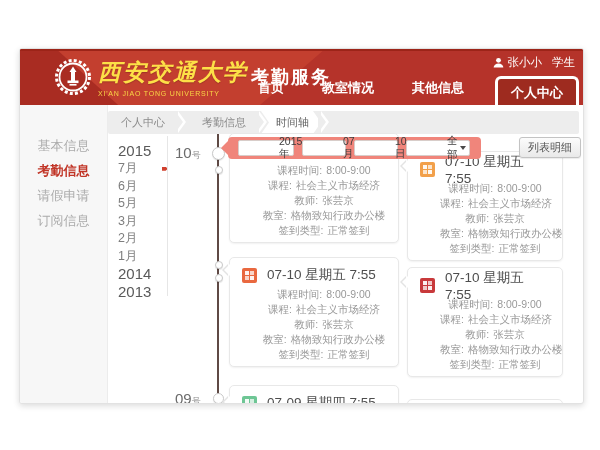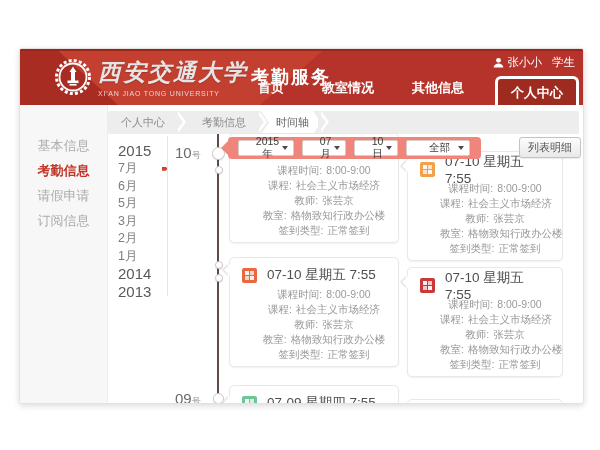--- a/index.html
+++ b/index.html
@@ -12,21 +12,21 @@
     box-shadow:0 2px 6px rgba(0,0,0,.14); overflow:hidden; }
 
   
   .hdr { position:absolute; left:0; top:0; width:565px; height:56px; background:#b5332a; overflow:hidden; }
   .hdr-topstrip { position:absolute; left:0; top:0; width:100%; height:2px; background:#9c2418; }
   .hdr-band-light { position:absolute; inset:0; background:#c33f2f;
     clip-path:polygon(36px 0, 305px 0, 240px 56px, 98px 56px); }
   .hdr-band-dark { position:absolute; inset:0; background:#a92c22;
     clip-path:polygon(0 0, 36px 0, 98px 56px, 0 56px); }
   .logo { position:absolute; left:34px; top:9px; width:38px; height:38px; }
-  .uni { position:absolute; left:78px; top:8px; color:#e5e5e5; }
+  .uni { position:absolute; left:78px; top:8px; color:#fde047; }
   .uni-cn { font-size:23px; font-weight:bold; font-style:italic; letter-spacing:2px;
     font-family:"DejaVu Serif","Liberation Serif",serif; text-shadow:0 1px 1px rgba(0,0,0,.18); }
   .uni-en { font-size:7px; letter-spacing:.8px; opacity:.92; margin-top:2px; }
   .svc { position:absolute; left:231px; top:16px; color:#fff; font-size:18px; font-weight:bold; letter-spacing:2px; }
   .user { position:absolute; right:10px; top:6px; display:flex; align-items:center; gap:4px;
     color:#fff; font-size:11.5px; }
   .user .role { margin-left:6px; }
   .nav { position:absolute; right:6px; bottom:0; display:flex; align-items:flex-end; }
   .nav-item { color:#fff; font-size:13px; font-weight:bold; padding:0 19px 8px; cursor:pointer; }
   .nav-tab { margin-left:12px; background:#9e2b1f; color:#fff; font-size:13px; font-weight:bold;
@@ -65,21 +65,21 @@
   .node { position:absolute; background:#fff; border:1.5px solid #c9c9c9; border-radius:50%;
     box-shadow:0 1px 1px rgba(0,0,0,.1); }
 
   
   .filterbar { position:absolute; left:208px; top:88px; width:253px; height:22px; background:#f0857b;
     border-radius:4px; display:flex; align-items:center; gap:8px; padding:0 0 0 10px; z-index:10; }
   .filterbar::before { content:''; position:absolute; left:-7px; top:4px; width:0; height:0;
     border-top:7px solid transparent; border-bottom:7px solid transparent; border-right:7px solid #f0857b; }
   .dd { height:16px; background:#fff; border:1px solid #d8cdc9; border-radius:2px;
     display:flex; align-items:center; font-size:10.5px; color:#3c3c3c; cursor:pointer; }
-  .dd .lab { flex:1; text-align:center; padding-left:16px; }
+  .dd .lab { flex:1; padding-left:16px;margin-left:24px; }
   .dd-caret { width:0; height:0; border-left:3.5px solid transparent; border-right:3.5px solid transparent;
     border-top:4.5px solid #4a4a4a; margin:0 5px 0 2px; }
   .btn-list { position:absolute; left:499px; top:88px; width:62px; height:21px;
     background:linear-gradient(#fcfcfc,#e9e9e9); border:1px solid #c3c3c3; border-radius:3px;
     font-size:11px; color:#555; text-align:center; line-height:19px; cursor:pointer; z-index:10;
     box-shadow:0 1px 1px rgba(0,0,0,.08); }
 
   
   .card { position:absolute; background:#fff; border:1px solid #e8e8e8; border-radius:5px;
     box-shadow:0 1px 2px rgba(0,0,0,.06); padding:8px 12px 6px; cursor:pointer; }

